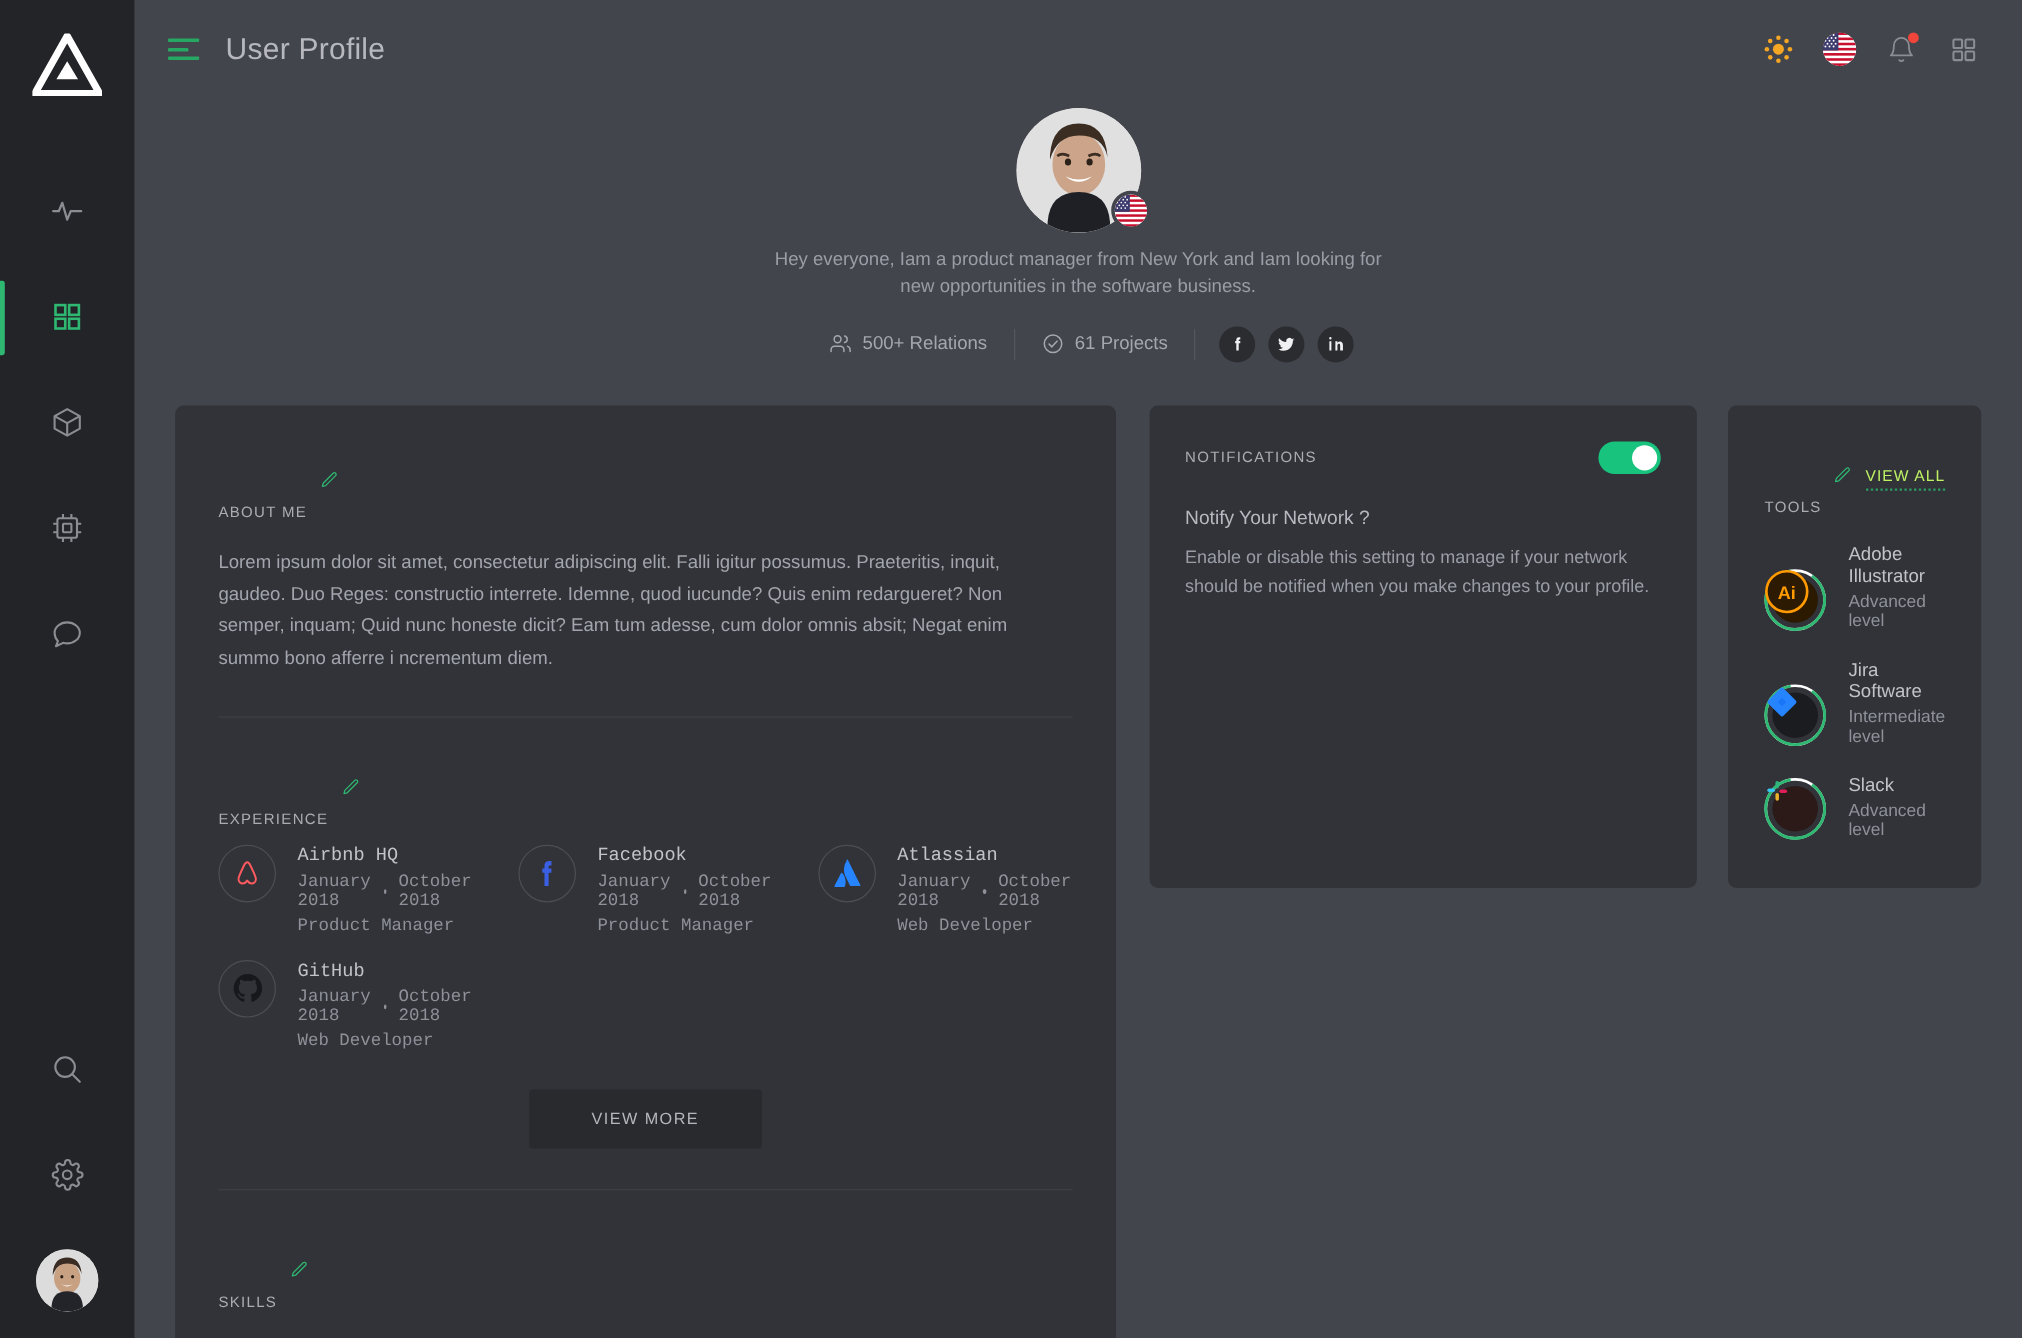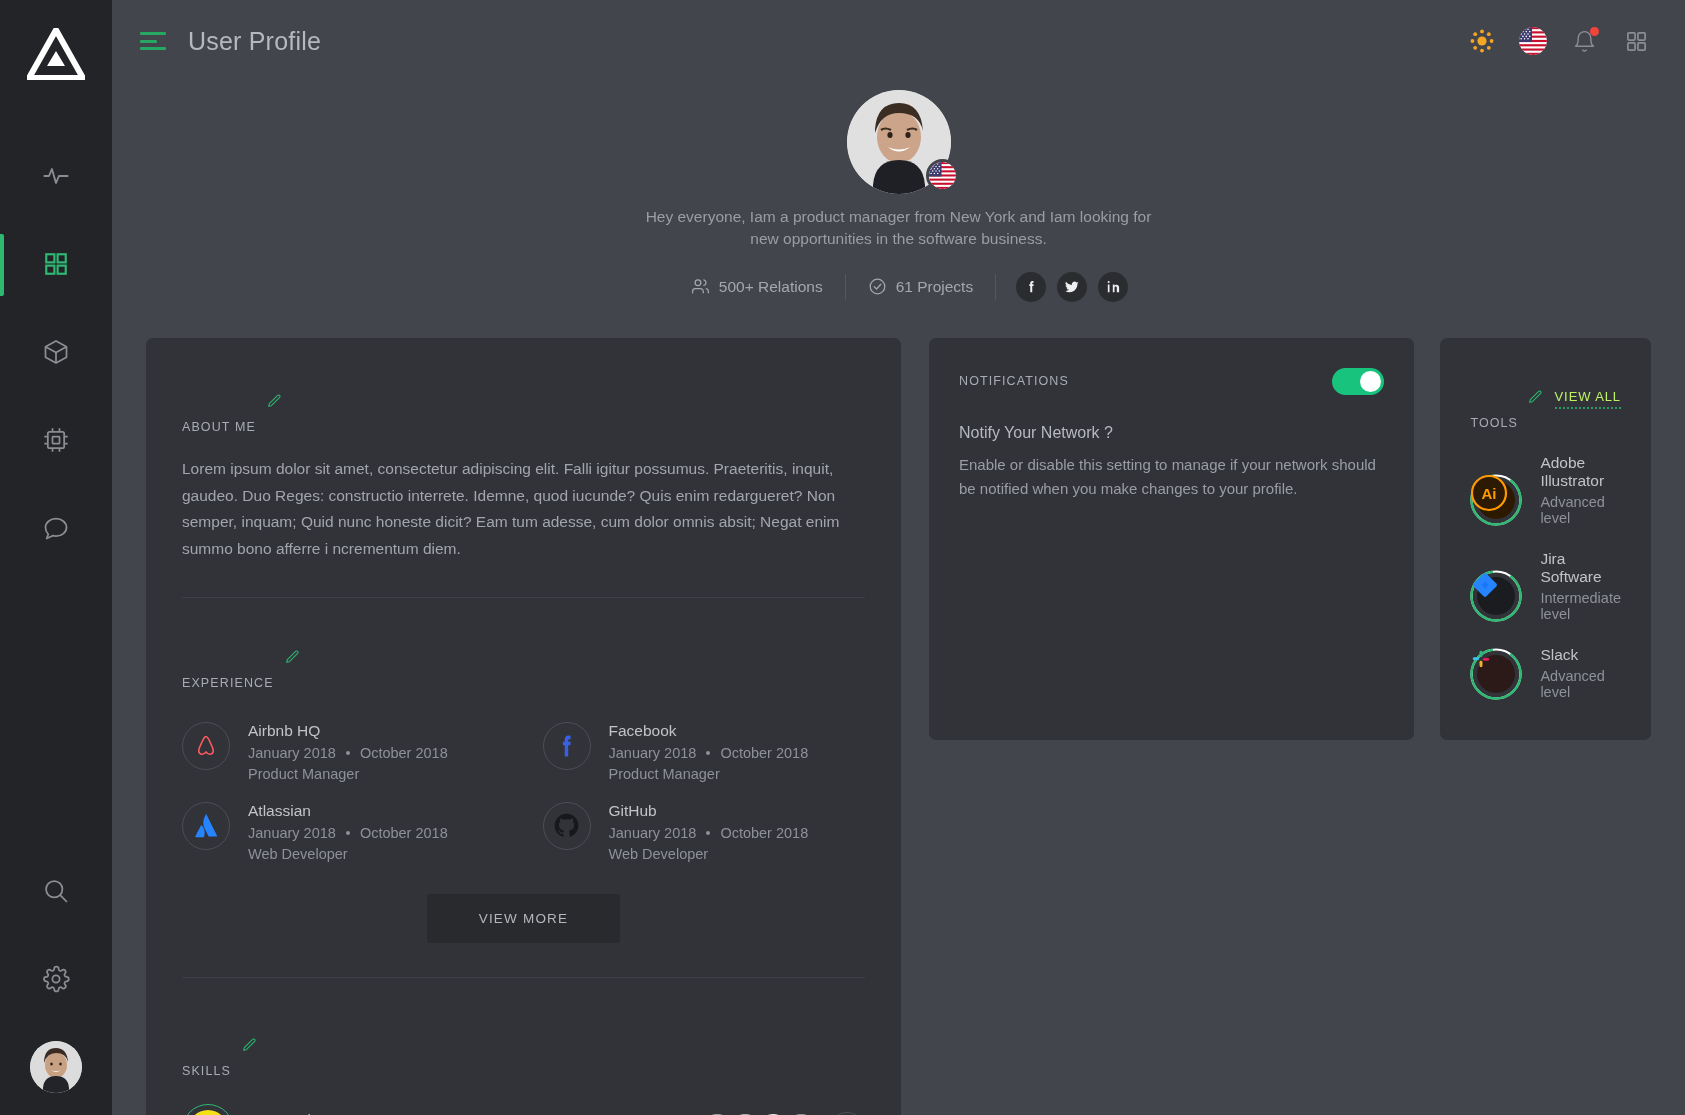--- a/index.html
+++ b/index.html
@@ -87,22 +87,22 @@
   .col-left { flex: 0 0 755px; padding: 34px 36px 42px; }
   .col-right { flex: 1; display: flex; flex-direction: row; gap: 26px; }
 
   .sec-head { display: flex; align-items: center; gap: 10px; }
   .sec-title { font-size: 12.5px; letter-spacing: 1.1px; color: #a9acb3; margin-top: 48px; }
   .pencil { cursor: pointer; display: block; }
   .about-text { font-size: 15.5px; line-height: 1.72; color: #a2a5ad;
                 margin-top: 22px; }
   .hr { height: 1px; background: #3d4046; margin: 34px 0 0; }
 
-  .exp-grid { display: grid; grid-template-columns: 1fr 1fr;
-              gap: 20px 38px; margin-top: 32px; }
+  .exp-grid { display: grid; grid-template-columns: 1fr 1fr 1fr;
+              gap: 20px 38px; margin-top: 14px; font-family: Liberation Mono, monospace; }
   .exp-item { display: flex; gap: 18px; align-items: flex-start; }
   .exp-logo {
     width: 48px; height: 48px; border-radius: 50%; flex: 0 0 48px;
     border: 1px solid #4b4e55; display: flex; align-items: center;
     justify-content: center; overflow: hidden;
   }
   .exp-co { font-size: 15.5px; color: #c1c3c9; }
   .exp-dates { font-size: 14.5px; color: #8e9199; margin-top: 5px;
                display: flex; align-items: center; gap: 10px; }
   .dot-sep { width: 4px; height: 4px; border-radius: 50%; background: #8e9199;

